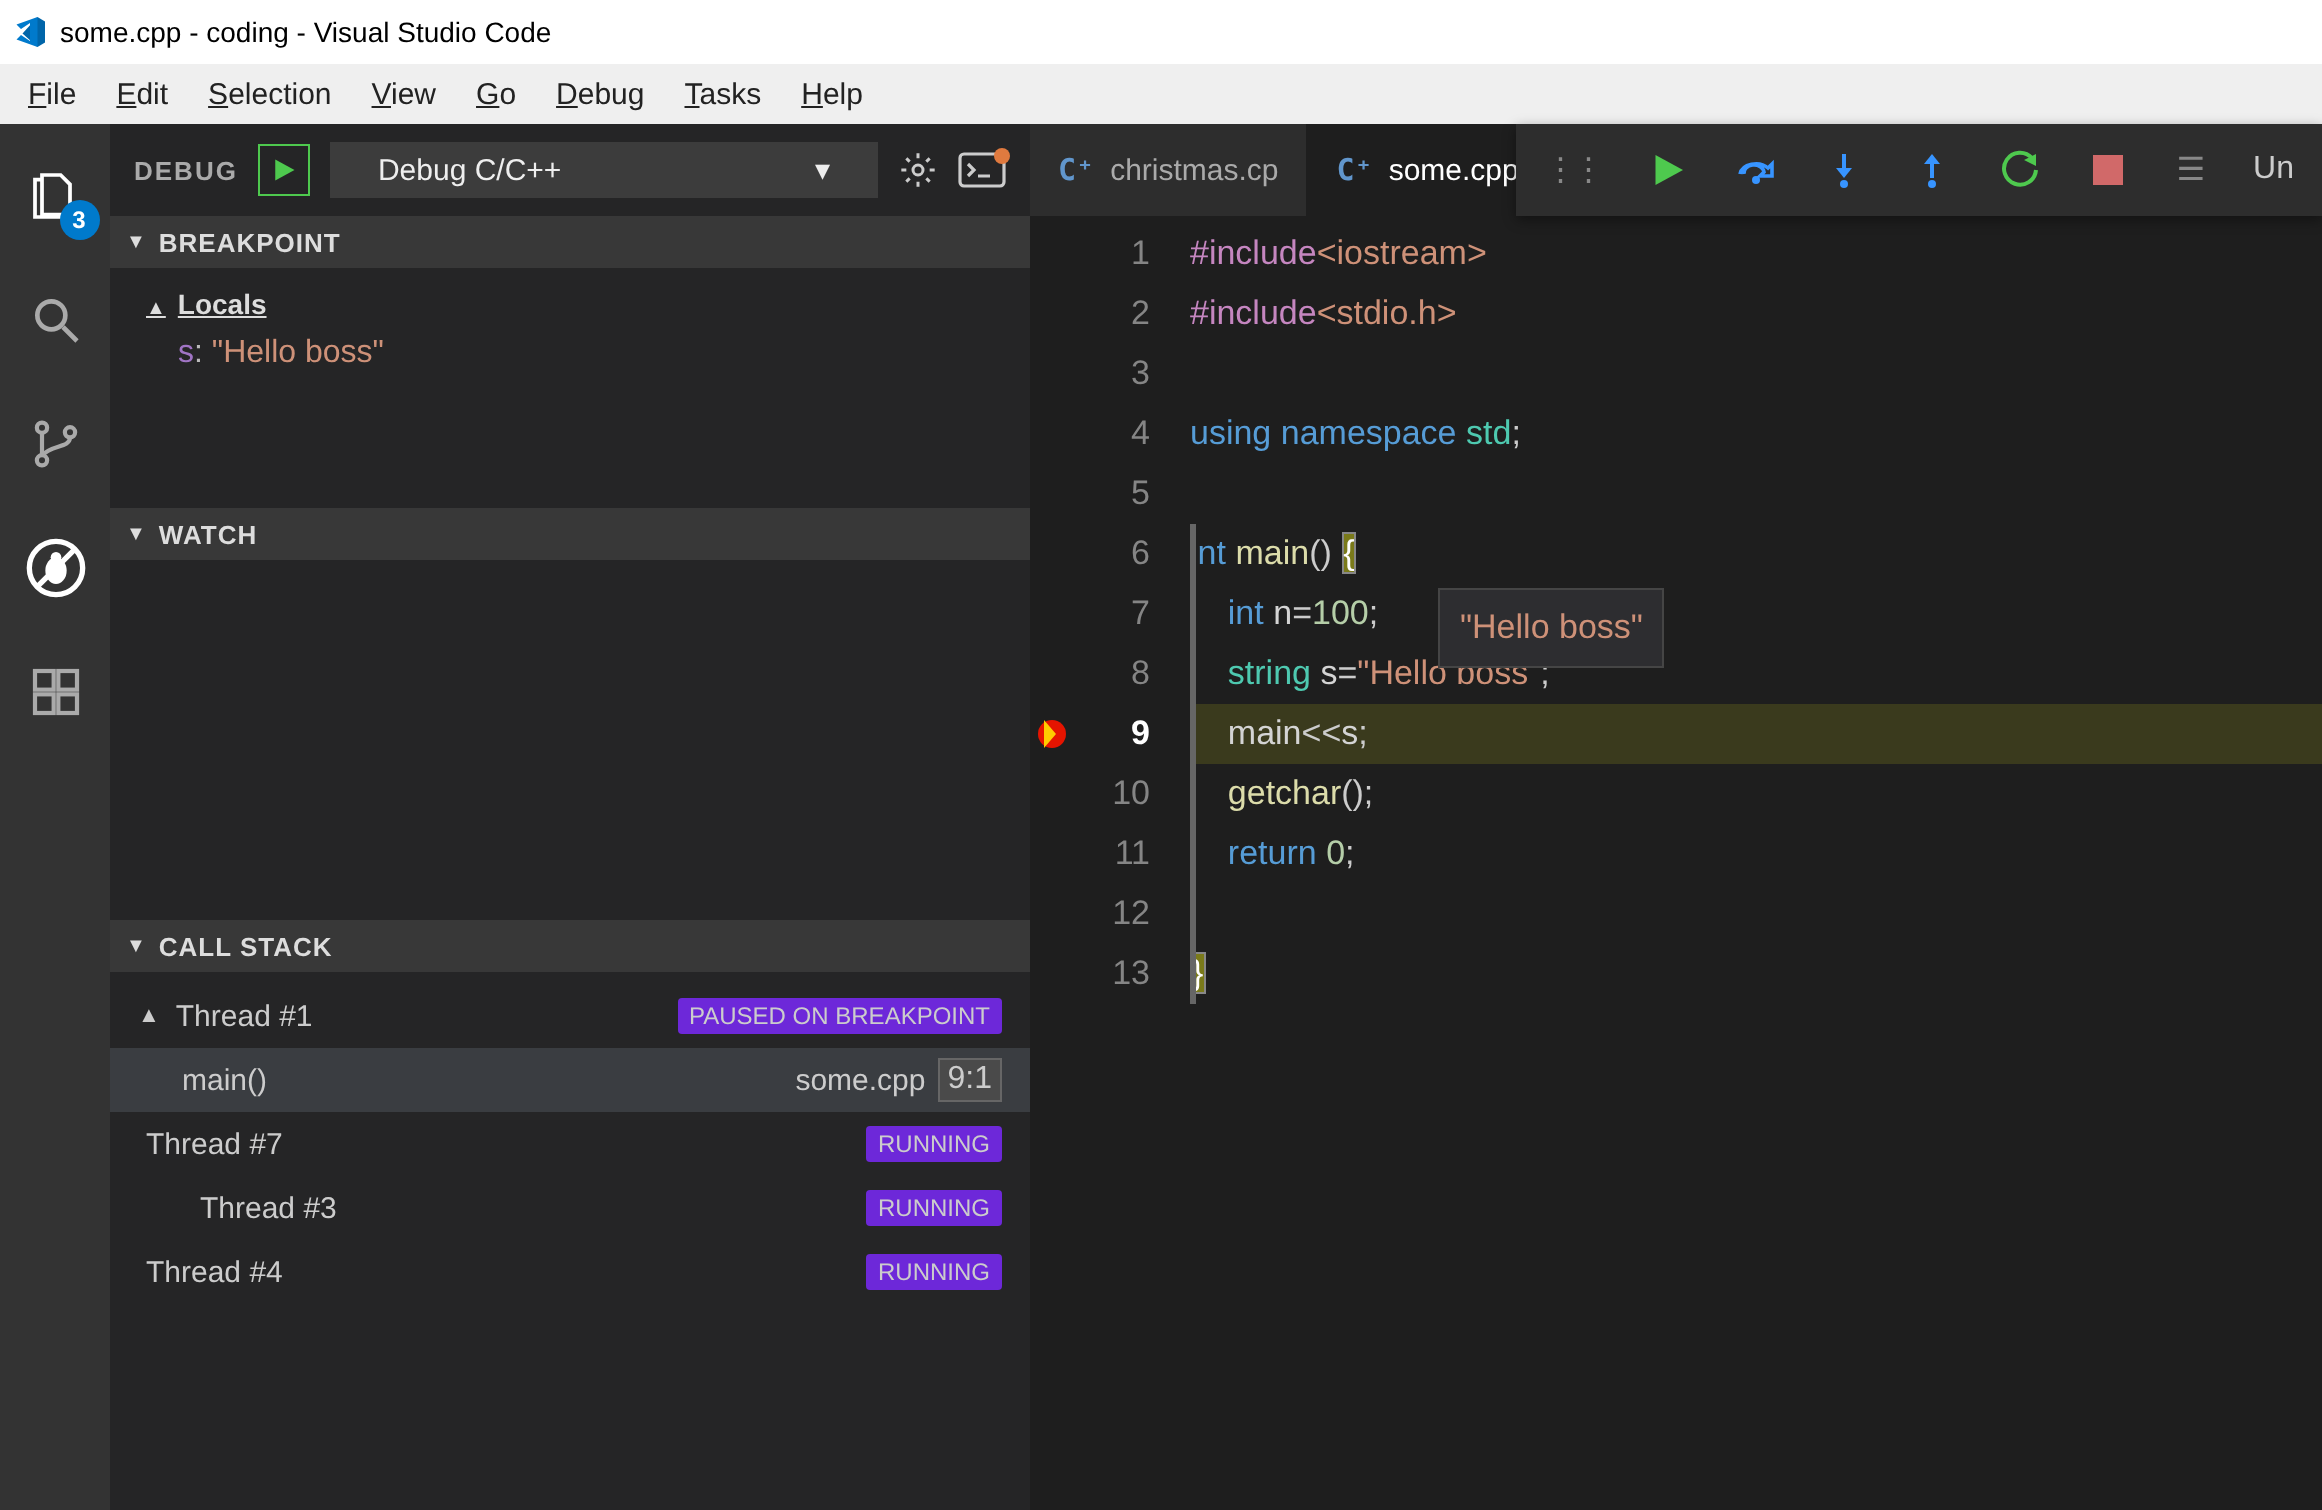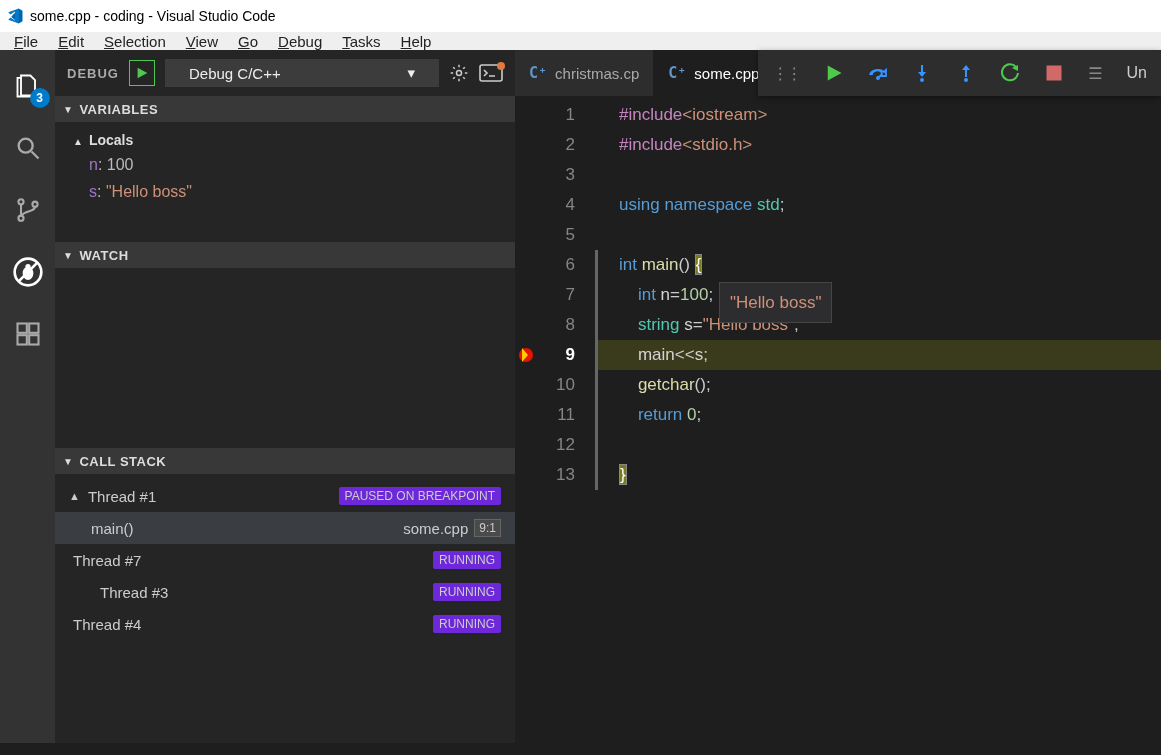--- a/index.html
+++ b/index.html
@@ -3,21 +3,21 @@
 <meta charset="utf-8">
 <style>
   * { margin: 0; padding: 0; box-sizing: border-box; font-family: "Segoe UI", Arial, sans-serif; }
   body { background: #1e1e1e; color: #ccc; width: 1161px; height: 755px; overflow: hidden; }
 
   
   .titlebar { height: 32px; background: #fff; display: flex; align-items: center; padding: 0 6px; color: #000; font-size: 14px; gap: 6px;}
   .titlebar svg { width: 18px; height: 18px; }
 
   
-  .menubar { height: 18px; background: #efefef; display: flex; align-items: center; padding: 0 4px; color: #222; font-size: 15px; }
+  .menubar { height: 30px; background: #efefef; display: flex; align-items: center; padding: 0 4px; color: #222; font-size: 15px; }
   .menubar span { padding: 3px 10px; cursor: default; }
   .menubar span u { text-decoration: underline; }
 
   
   .main { display: flex; height: calc(755px - 62px); }
 
   
   .activitybar { width: 55px; background: #333333; display: flex; flex-direction: column; align-items: center; padding-top: 20px; gap: 30px; }
   .activitybar .ab-item { width: 32px; height: 32px; display:flex; align-items:center; justify-content:center; color:#aaa; position:relative; }
   .activitybar .ab-item.active { color:#fff; }
@@ -32,60 +32,60 @@
   .play { width:26px;height:26px;border:1px solid #4ec94e; display:flex;align-items:center;justify-content:center;}
   .play svg{width:14px;height:14px;}
   .debug-select { flex:1; height:28px; background:#3c3c3c; color:#eee; display:flex;align-items:center;justify-content:space-between; padding:0 24px; font-size:15px;}
   .debug-gear, .debug-console { color:#ccc; display:flex; align-items:center;}
   .debug-console { position:relative; }
   .debug-console .dot{ position:absolute; top:-2px; right:-2px; width:8px;height:8px;background:#e07a3f;border-radius:50%;}
 
   .section-header { background:#383838; height:26px; display:flex;align-items:center; padding:0 8px; color:#ddd; font-weight:700; font-size:13px; letter-spacing:0.5px; gap:6px;}
   .section-header .chev { font-size:10px; }
   .section-body { padding:6px 0; }
-  .locals-header{ padding:4px 18px; color:#ddd; font-weight:600; font-size:14px;}
+  .locals-header{ padding:4px 18px; color:#ddd; font-weight:600; font-size:14px;text-decoration:underline;}
   .locals-header .chev{font-size:10px;margin-right:6px;}
   .var-row { padding:4px 34px; font-family: Consolas,"Courier New",monospace; font-size:16px;}
   .var-name{color:#a074c4;}
   .var-val{color:#bbb;}
   .var-str{color:#ce9178;}
 
   .section.watch .section-body { height:180px; }
   .section.vars .section-body{ height:120px;}
   .section.callstack .section-body{ }
 
   .cs-row{ height:32px; display:flex;align-items:center;justify-content:space-between; padding:0 14px; font-size:15px;}
   .cs-row.thread1{ }
   .cs-row .chev{font-size:11px;margin-right:8px;color:#ccc;}
   .cs-row .left{display:flex;align-items:center;}
   .cs-row.selected{ background:#3a3d41;padding-left:14px;}
   .cs-row .badge-txt{ background:#6d28d9; color:#ccc; padding:2px 6px; font-size:12px; border-radius:2px;}
   .cs-row .loc{ color:#ccc; font-size:15px; display:flex;align-items:center;gap:6px;}
-  .cs-row .loc .lineno{ background:#4a4a4a;padding:1px 4px; font-size:12px;border:1px solid #666;}
+  .cs-row .loc .lineno{ background:#4a4a4a;padding:1px 4px; font-size:16px;border:1px solid #666;}
 
   
   .editor-area{ flex:1; background:#1e1e1e; display:flex; flex-direction:column; position:relative;}
   .tabbar{ height:46px; background:#252526; display:flex; align-items:stretch;}
   .tab{ display:flex;align-items:center;gap:8px; padding:0 14px; color:#aaa; font-size:15px; background:#2d2d2d; border-right:1px solid #1e1e1e;}
   .tab.active{ background:#1e1e1e; color:#fff;}
   .tab .ficon{color:#6196cc;font-weight:bold;font-family:Consolas,monospace;}
 
   .debug-toolbar{ position:absolute; top:0; right:0; height:46px; background:#2d2d2d; display:flex;align-items:center; gap:24px; padding:0 14px; box-shadow:0 2px 6px rgba(0,0,0,.4);}
   .debug-toolbar .grip{color:#888;letter-spacing:-2px;}
   .dt-btn{ display:flex;align-items:center;justify-content:center;}
   .dt-btn svg{width:20px;height:20px;}
 
   .code{ flex:1; display:flex; font-family:Consolas,"Courier New",monospace; font-size:17px; line-height:30px; position:relative;}
   .gutter{ width:80px; text-align:right; color:#858585; padding-right:20px; padding-top:4px; user-select:none; position:relative;}
   .gutter div{height:30px;}
   .bp-marker{position:absolute; left:4px; width:14px;height:14px; border-radius:50%; background:#e51400;}
   .bp-marker::after{content:"";position:absolute;left:3px;top:0;border-left:6px solid #ffcc00;border-top:7px solid transparent;border-bottom:7px solid transparent;}
 
   .codebody{ flex:1; padding-top:4px; position:relative;}
-  .codebody .line{height:30px; white-space:pre;margin-left:24px;}
+  .codebody .line{height:30px; white-space:pre;}
   .kw{color:#569cd6;}
   .mac{color:#c586c0;}
   .str{color:#ce9178;}
   .type{color:#4ec9b0;}
   .fn{color:#dcdcaa;}
   .num{color:#b5cea8;}
   .pun{color:#ccc;}
   .ns{color:#4ec9b0;}
   .txt{color:#d4d4d4;}
   .hl-brace{ background:#7a7a1a; color:#fff; border:1px solid #888;}
@@ -181,25 +181,24 @@
             <rect x="1" y="1" width="22" height="16" rx="2" fill="none" stroke="currentColor" stroke-width="1.6"></rect>
             <path d="M5 6l3 3-3 3M10 12h6" stroke="currentColor" stroke-width="1.6" fill="none"></path>
           </svg>
         <span class="dot"></span>
       </div>
     </div>
 
     <div class="section vars">
       <div class="section-header">
         <span class="chev">▼</span>
-        <span>VARIABLES</span>
+        <span>BREAKPOINT</span>
       </div>
       <div class="section-body">
         <div class="locals-header"><span class="chev">▲</span><span>Locals</span></div>
-        <div class="var-row"><span class="var-name">n</span><span class="var-val">: </span><span class="var-val">100</span></div>
         <div class="var-row"><span class="var-name">s</span><span class="var-val">: </span><span class="var-str">"Hello boss"</span></div>
       </div>
     </div>
 
     <div class="section watch">
       <div class="section-header">
         <span class="chev">▼</span>
         <span>WATCH</span>
       </div>
       <div class="section-body"></div>

